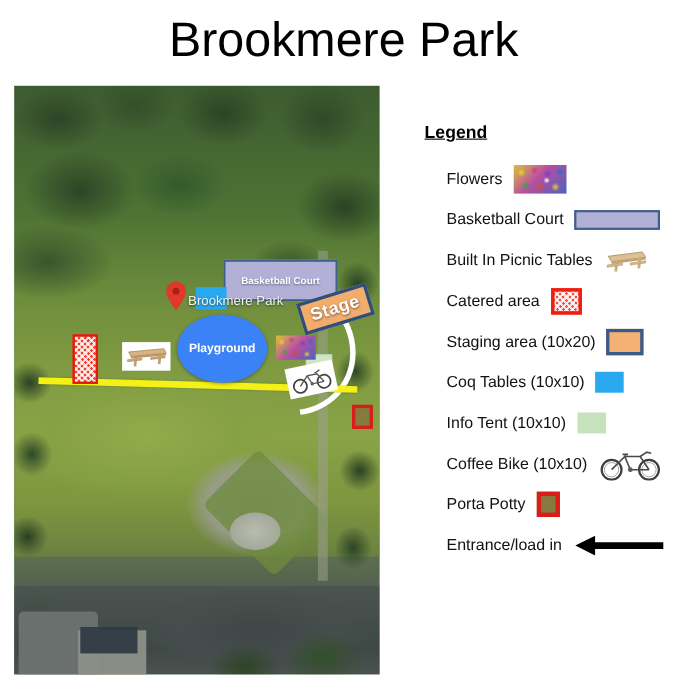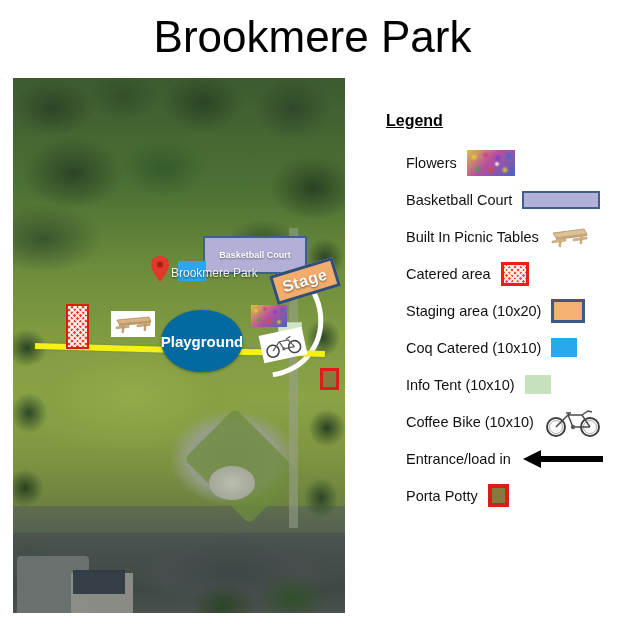--- a/index.html
+++ b/index.html
@@ -120,24 +120,24 @@
     box-sizing:border-box;
     transform:rotate(-17deg);
     display:flex;align-items:center;justify-content:center;
   }
   #stage-map-label{
     color:#ffffff;font-size:16px;font-weight:bold;
     text-shadow:0 1px 2px rgba(0,0,0,.5);
     letter-spacing:.5px;
   }
   #playground-map{
-    left:148px;top:232px;width:82px;height:62px;
-    background:#0369a1;border-radius:50%;
-    display:flex;align-items:center;justify-content:center;
-    color:#ffffff;font-size:15px;font-weight:bold;
+    left:148px;top:208px;width:82px;height:62px;
+    background:#3b82f6;border-radius:50%;
+    display:flex;align-items:center;justify-content:center;
+    color:#ffffff;font-size:11px;font-weight:bold;
     box-shadow:0 1px 3px rgba(0,0,0,.35);
   }
   #coq-library-map{left:165px;top:183px;width:28px;height:20px;background:#29a8f0;}
   #info-tent-map{left:265px;top:244px;width:24px;height:21px;background:#cfe5c5;border:1px solid #b9d4ad;box-sizing:border-box;}
   #catered-food-map{
     left:53px;top:226px;width:23px;height:45px;
     background:#f43c2c;
     background-image:
       repeating-linear-gradient(45deg, rgba(255,255,255,.75) 0 2px, transparent 2px 4px),
       repeating-linear-gradient(-45deg, rgba(255,255,255,.75) 0 2px, transparent 2px 4px);
@@ -345,21 +345,21 @@
     <span class="legend-label">Catered area</span>
     <span class="legend-swatch sw-catered"></span>
   </div>
 
   <div class="legend-row">
     <span class="legend-label">Staging area (10x20)</span>
     <span class="legend-swatch sw-staging"></span>
   </div>
 
   <div class="legend-row">
-    <span class="legend-label">Coq Catered (10x10)</span>
+    <span class="legend-label">Coq Tables (10x10)</span>
     <span class="legend-swatch sw-coq"></span>
   </div>
 
   <div class="legend-row">
     <span class="legend-label">Info Tent (10x10)</span>
     <span class="legend-swatch sw-info"></span>
   </div>
 
   <div class="legend-row">
     <span class="legend-label">Coffee Bike (10x10)</span>
@@ -371,26 +371,26 @@
         <circle cx="46" cy="20" r="6.5" fill="none" stroke="#8a8a8a" stroke-width=".7"></circle>
         <path d="M12 20 L24 8 L38 8 L46 20 M24 8 L29 20 L46 20" fill="none" stroke="#4a4a4a" stroke-width="1.5"></path>
         <path d="M22 6 L27 6 M24.5 6 L24.5 9" stroke="#4a4a4a" stroke-width="1.5"></path>
         <path d="M38 8 L44 4 L48 5" fill="none" stroke="#4a4a4a" stroke-width="1.5"></path>
         <circle cx="29" cy="20" r="2.2" fill="#5a5a5a"></circle>
       </svg>
     </span>
   </div>
 
   <div class="legend-row">
+    <span class="legend-label">Porta Potty</span>
+    <span class="legend-swatch sw-porta"></span>
+  </div>
+
+  <div class="legend-row">
     <span class="legend-label">Entrance/load in</span>
     <span class="legend-swatch">
       <svg width="84" height="22" viewBox="0 0 84 22">
         <path d="M82 8 L20 8 L20 2 L2 11 L20 20 L20 14 L82 14 Z" fill="#000000"></path>
       </svg>
     </span>
   </div>
 
-  <div class="legend-row">
-    <span class="legend-label">Porta Potty</span>
-    <span class="legend-swatch sw-porta"></span>
-  </div>
-
 </div>
 
 </body></html>

